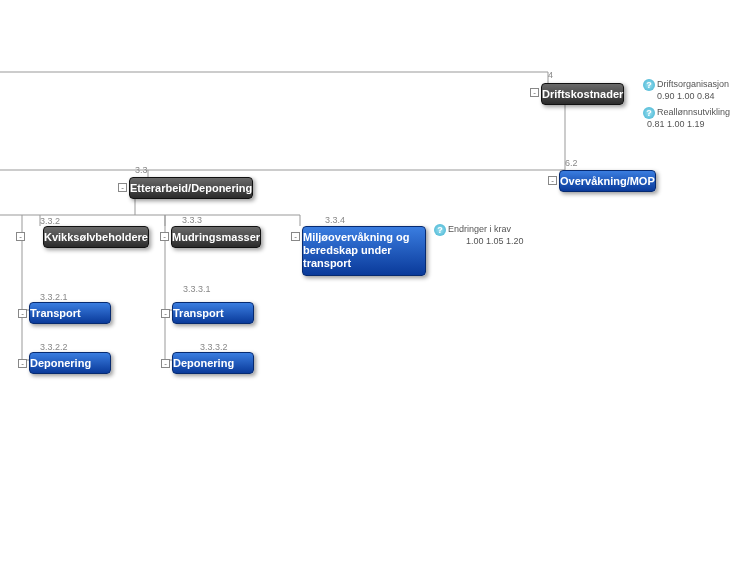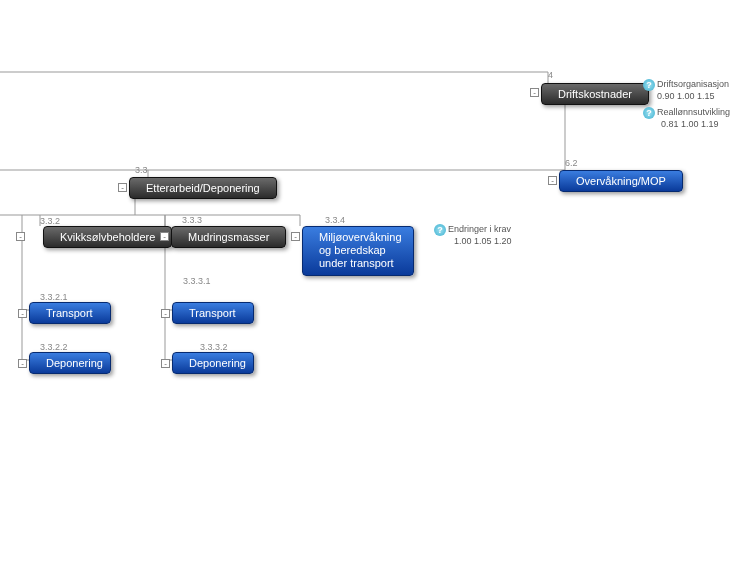--- a/index.html
+++ b/index.html
@@ -1,17 +1,17 @@
 <!DOCTYPE html>
 <html><head>
 <meta charset="utf-8">
 <style>
 *{box-sizing:border-box;margin:0;padding:0}
 body{background:#fff;font-family:Arial,sans-serif;font-size:11px;width:742px;height:562px;position:relative;overflow:hidden}
-.node{position:absolute;border-radius:4px;padding:4px 16px;color:#fff;font-weight:normal;font-size:11px;box-shadow:2px 2px 4px rgba(0,0,0,0.4);white-space:nowrap}
+.node{position:absolute;border-radius:4px;padding:4px 0;color:#fff;font-weight:bold;font-size:11px;box-shadow:2px 2px 4px rgba(0,0,0,0.4);white-space:nowrap}
 .node.multi{white-space:normal;line-height:1.2}
 .dark{background:linear-gradient(#6a6a6a,#2b2b2b);border:1px solid #111}
 .blue{background:linear-gradient(#3a7de0,#0a3a9a);border:1px solid #062a70}
 .idx{position:absolute;font-size:9px;color:#888}
 .toggle{position:absolute;width:9px;height:9px;border:1px solid #888;background:#fff;font-size:8px;line-height:7px;text-align:center;color:#555;cursor:pointer}
 .hint{position:absolute;font-size:9px;color:#555;white-space:nowrap}
 .qicon{display:inline-block;width:12px;height:12px;border-radius:50%;background:radial-gradient(#9de0f0,#3cb0d0);color:#fff;font-size:9px;font-weight:bold;text-align:center;line-height:12px;margin-right:2px;vertical-align:middle}
 svg.lines{position:absolute;top:0;left:0;width:742px;height:562px;pointer-events:none}
 svg.lines line{stroke:#999;stroke-width:1}
 </style>
@@ -33,51 +33,51 @@
 <line x1="165" y1="310" x2="178" y2="310"></line>
 <line x1="165" y1="360" x2="178" y2="360"></line>
 <line x1="300" y1="215" x2="300" y2="226"></line>
 <line x1="40" y1="215" x2="40" y2="226"></line>
 <line x1="135" y1="195" x2="135" y2="215"></line>
 </svg>
 
 <div class="idx" style="left:548px;top:70px">4</div>
 <div class="toggle" style="left:530px;top:88px">-</div>
 <div class="node dark" style="left:541px;top:83px">Driftskostnader</div>
-<div class="hint" style="left:643px;top:79px"><span class="qicon">?</span><span>Driftsorganisasjon</span><br><span style="margin-left:14px">0.90    1.00    1.15</span></div>
-<div class="hint" style="left:643px;top:107px"><span class="qicon">?</span><span>Reallønnsutvikling</span><br><span style="margin-left:18px">0.81    1.00    1.19</span></div>
+<div class="hint" style="left:643px;top:79px"><span class="qicon">?</span><span>Driftsorganisasjon</span><br><span style="margin-left:14px">0.90    1.00    0.84</span></div>
+<div class="hint" style="left:643px;top:107px"><span class="qicon">?</span><span>Reallønnsutvikling</span><br><span style="margin-left:4px">0.81    1.00    1.19</span></div>
 
 <div class="idx" style="left:565px;top:158px">6.2</div>
 <div class="toggle" style="left:548px;top:176px">-</div>
 <div class="node blue" style="left:559px;top:170px">Overvåkning/MOP</div>
 
 <div class="idx" style="left:135px;top:165px">3.3</div>
 <div class="toggle" style="left:118px;top:183px">-</div>
 <div class="node dark" style="left:129px;top:177px">Etterarbeid/Deponering</div>
 
 <div class="idx" style="left:40px;top:216px">3.3.2</div>
 <div class="toggle" style="left:16px;top:232px">-</div>
 <div class="node dark" style="left:43px;top:226px">Kvikksølvbeholdere</div>
 
 <div class="idx" style="left:182px;top:215px">3.3.3</div>
 <div class="toggle" style="left:160px;top:232px">-</div>
 <div class="node dark" style="left:171px;top:226px">Mudringsmasser</div>
 
 <div class="idx" style="left:325px;top:215px">3.3.4</div>
 <div class="toggle" style="left:291px;top:232px">-</div>
-<div class="node blue multi" style="left:302px;top:226px;width:112px">Miljøovervåkning og beredskap under transport</div>
-<div class="hint" style="left:434px;top:224px"><span class="qicon">?</span><span>Endringer i krav</span><br><span style="margin-left:20px">1.00    1.05    1.20</span></div>
+<div class="node blue multi" style="left:302px;top:226px;width:124px">Miljøovervåkning og beredskap under transport</div>
+<div class="hint" style="left:434px;top:224px"><span class="qicon">?</span><span>Endringer i krav</span><br><span style="margin-left:32px">1.00    1.05    1.20</span></div>
 
 <div class="idx" style="left:40px;top:292px">3.3.2.1</div>
 <div class="toggle" style="left:18px;top:309px">-</div>
 <div class="node blue" style="left:29px;top:302px;width:82px">Transport</div>
 
 <div class="idx" style="left:40px;top:342px">3.3.2.2</div>
 <div class="toggle" style="left:18px;top:359px">-</div>
 <div class="node blue" style="left:29px;top:352px;width:82px">Deponering</div>
 
-<div class="idx" style="left:183px;top:276px">3.3.3.1</div>
+<div class="idx" style="left:183px;top:284px">3.3.3.1</div>
 <div class="toggle" style="left:161px;top:309px">-</div>
 <div class="node blue" style="left:172px;top:302px;width:82px">Transport</div>
 
 <div class="idx" style="left:200px;top:342px">3.3.3.2</div>
 <div class="toggle" style="left:161px;top:359px">-</div>
 <div class="node blue" style="left:172px;top:352px;width:82px">Deponering</div>
 
 </body></html>

